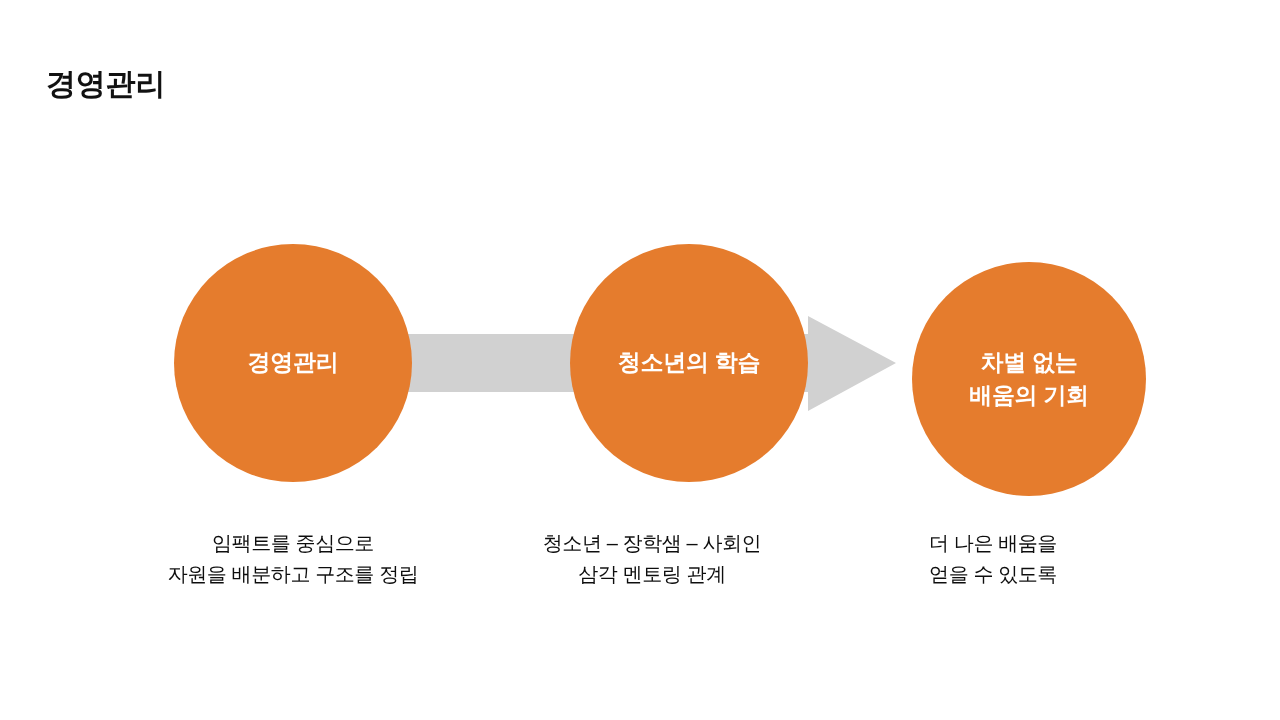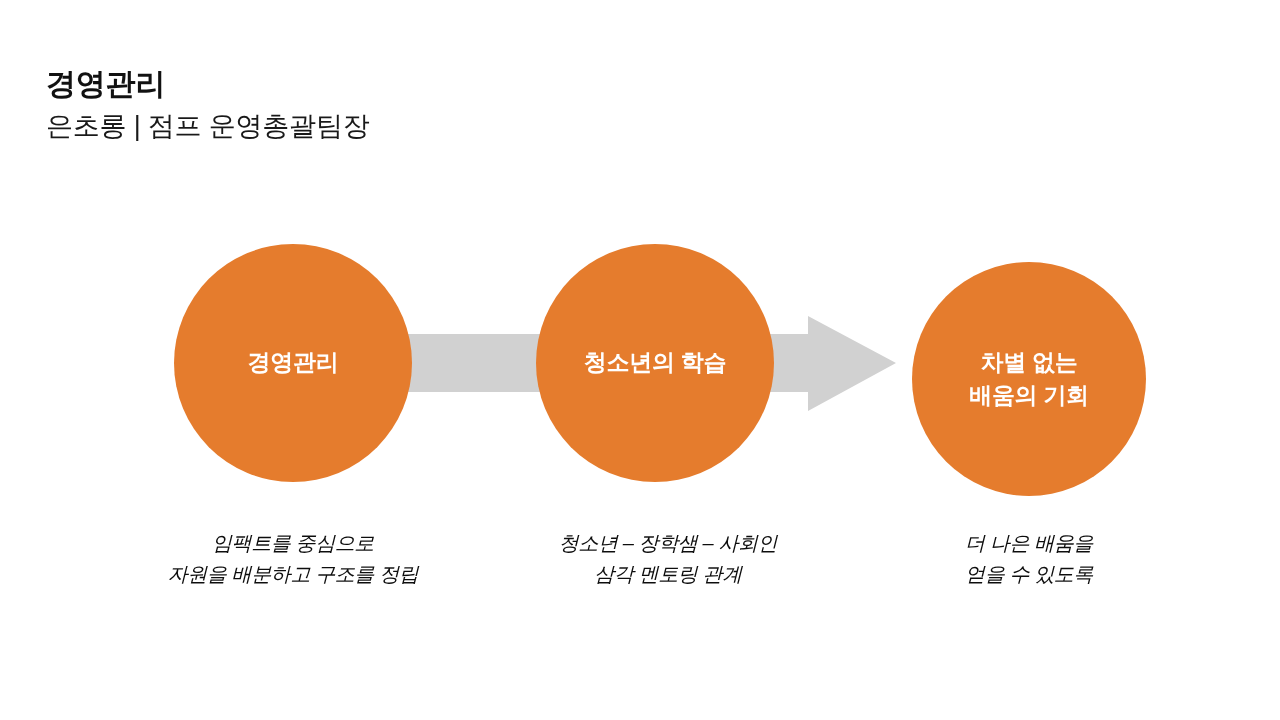--- a/index.html
+++ b/index.html
@@ -97,43 +97,41 @@
   }
 
   .node-caption {
     position: absolute;
     text-align: center;
     font-size: 20px;
     line-height: 1.55;
     letter-spacing: -0.4px;
     color: #0d0d0d;
     white-space: pre-line;
-    font-style: italic;
   }
 
   
   #node-1 .node-circle { left: 174px; top: 244px; width: 238px; height: 238px; }
   #node-1 .node-caption { left: 53px; top: 528px; width: 480px; }
 
   
-  #node-2 .node-circle { left: 536px; top: 244px; width: 238px; height: 238px; justify-content: center; }
-  #node-2 .node-caption { left: 468px; top: 528px; width: 400px; }
+  #node-2 .node-circle { left: 570px; top: 244px; width: 238px; height: 238px; justify-content: center; }
+  #node-2 .node-caption { left: 452px; top: 528px; width: 400px; }
 
   
   #node-3 .node-circle { left: 912px; top: 262px; width: 234px; height: 234px; }
-  #node-3 .node-caption { left: 869px; top: 528px; width: 320px; }
+  #node-3 .node-caption { left: 833px; top: 528px; width: 320px; }
 </style>
 </head>
 <body>
 
 <div class="slide">
 
   <div class="header">
     <div class="slide-title">경영관리</div>
-    <div class="slide-subtitle">은초롱 | 점프 운영총괄팀장</div>
   </div>
 
   <div class="arrow-layer">
     <svg width="1280" height="720" viewBox="0 0 1280 720">
       <polygon points="330,334 808,334 808,316 896,363 808,411 808,392 330,392" fill="#D1D1D1"></polygon>
     </svg>
   </div>
 
   <div class="flow-layer">
 

